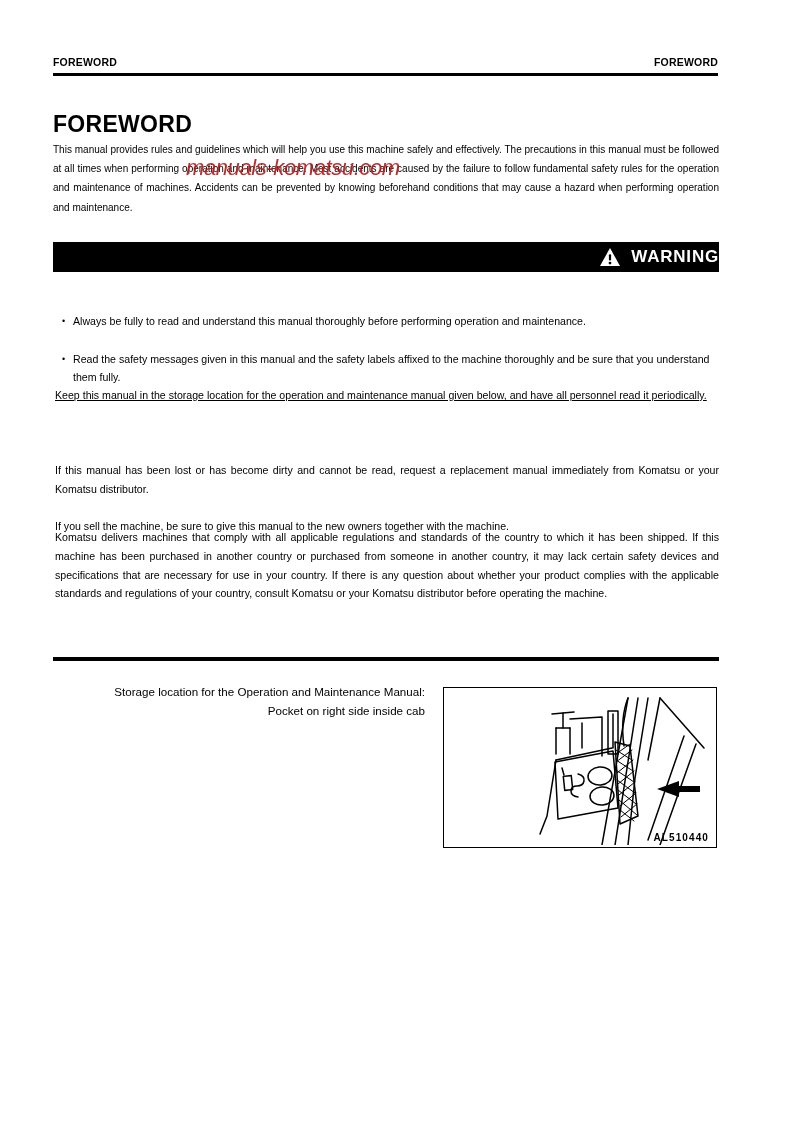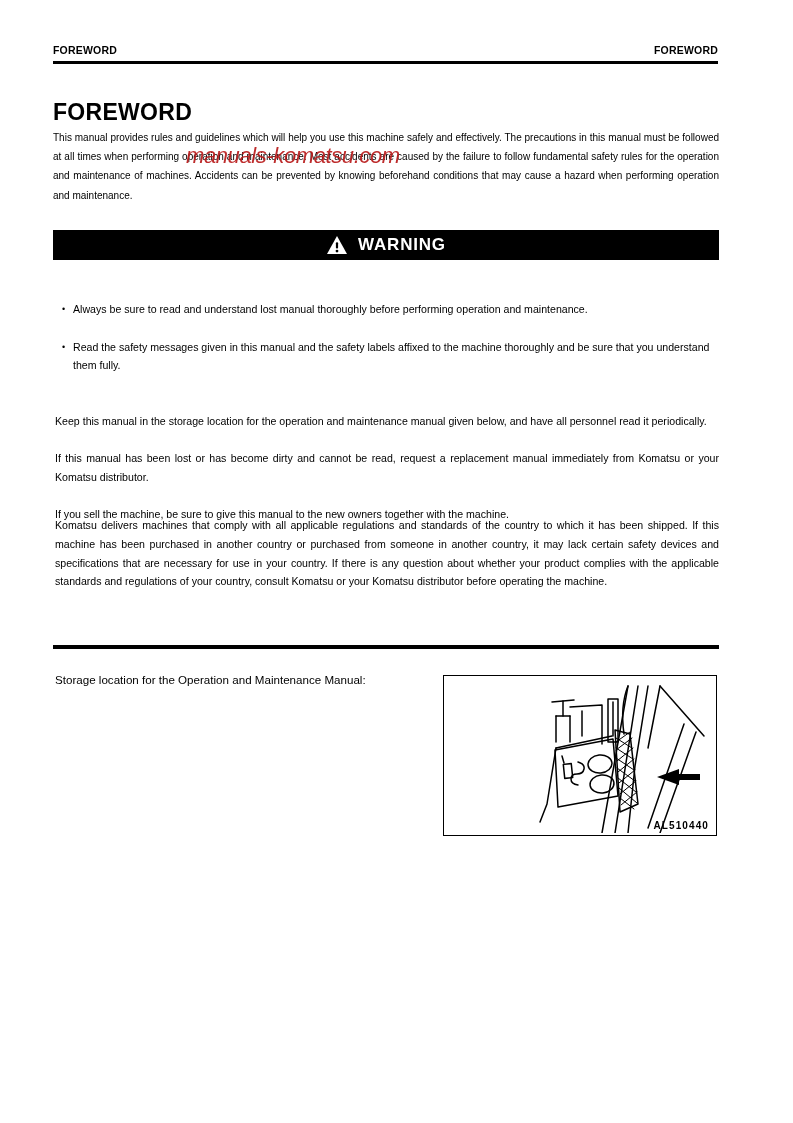--- a/index.html
+++ b/index.html
@@ -8,21 +8,21 @@
     background: #ffffff;
   }
   body {
     font-family: "Liberation Sans", sans-serif;
     color: #000000;
   }
   .page {
     position: relative;
     width: 793px;
     height: 965px;
-    margin: 0 auto;
+    margin: 12px auto;
     background: #ffffff;
     overflow: hidden;
   }
 
   
   .running-header {
     position: absolute;
     left: 53px;
     top: 44px;
     width: 665px;
@@ -67,21 +67,21 @@
   
   .warning-banner {
     position: absolute;
     left: 53px;
     top: 230px;
     width: 666px;
     height: 30px;
     background: #000000;
     display: flex;
     align-items: center;
-    justify-content: center;
+    justify-content: flex-end;
     gap: 10px;
   }
   .warning-banner .warn-icon {
     display: block;
     width: 22px;
     height: 20px;
     line-height: 0;
   }
   .warning-banner .warn-label {
     color: #ffffff;
@@ -124,21 +124,21 @@
   
   .para {
     position: absolute;
     left: 55px;
     width: 664px;
     font-size: 10.6px;
     line-height: 18.8px;
     text-align: justify;
     text-justify: inter-word;
   }
-  .para.p1 { top: 412px; }
+  .para.p1 { top: 374px; text-decoration: underline; }
   .para.p2 { top: 449px; }
   .para.p3 { top: 505px; }
   .para.p4 { top: 516px; }
 
   
   .thick-rule {
     position: absolute;
     left: 53px;
     top: 645px;
     width: 666px;
@@ -147,20 +147,21 @@
   }
 
   
   .storage {
     position: absolute;
     left: 55px;
     top: 670px;
     width: 370px;
     font-size: 11.6px;
     line-height: 19px;
+    text-align: right;
   }
   .storage .sub {
     padding-left: 31px;
   }
 
   
   .figure {
     position: absolute;
     left: 443px;
     top: 675px;
@@ -229,37 +230,38 @@
         <circle cx="11" cy="16.1" r="1.4" fill="#000000"></circle>
       </svg>
     </span>
     <span class="warn-label">WARNING</span>
   </div>
 
 
   <div class="bullets">
     <div class="bullet">
       <span class="dot">•</span>
-      <span>Always be sure to read and understand lost manual thoroughly before performing operation and maintenance.</span>
+      <span>Always be fully to read and understand this manual thoroughly before performing operation and maintenance.</span>
     </div>
     <div class="bullet">
       <span class="dot">•</span>
       <span>Read the safety messages given in this manual and the safety labels affixed to the machine thoroughly and be sure that you understand them fully.</span>
     </div>
   </div>
 
   <div class="para p1">Keep this manual in the storage location for the operation and maintenance manual given below, and have all personnel read it periodically.</div>
   <div class="para p2">If this manual has been lost or has become dirty and cannot be read, request a replacement manual immediately from Komatsu or your Komatsu distributor.</div>
   <div class="para p3">If you sell the machine, be sure to give this manual to the new owners together with the machine.</div>
   <div class="para p4">Komatsu delivers machines that comply with all applicable regulations and standards of the country to which it has been shipped. If this machine has been purchased in another country or purchased from someone in another country, it may lack certain safety devices and specifications that are necessary for use in your country. If there is any question about whether your product complies with the applicable standards and regulations of your country, consult Komatsu or your Komatsu distributor before operating the machine.</div>
 
   <div class="thick-rule"></div>
 
   <div class="storage">
     <div>Storage location for the Operation and Maintenance Manual:</div>
+    <div class="sub">Pocket on right side inside cab</div>
   </div>
 
   <div class="figure">
     <svg width="270" height="157" viewBox="0 0 270 157" xmlns="http://www.w3.org/2000/svg">
       <g fill="none" stroke="#000" stroke-width="1.5" stroke-linejoin="round" stroke-linecap="round">
 
         <path d="M104 72 L95 128 L88 146"></path>
         <path d="M104 72 L160 60"></path>
 
         <path d="M100 26 L122 24"></path>

